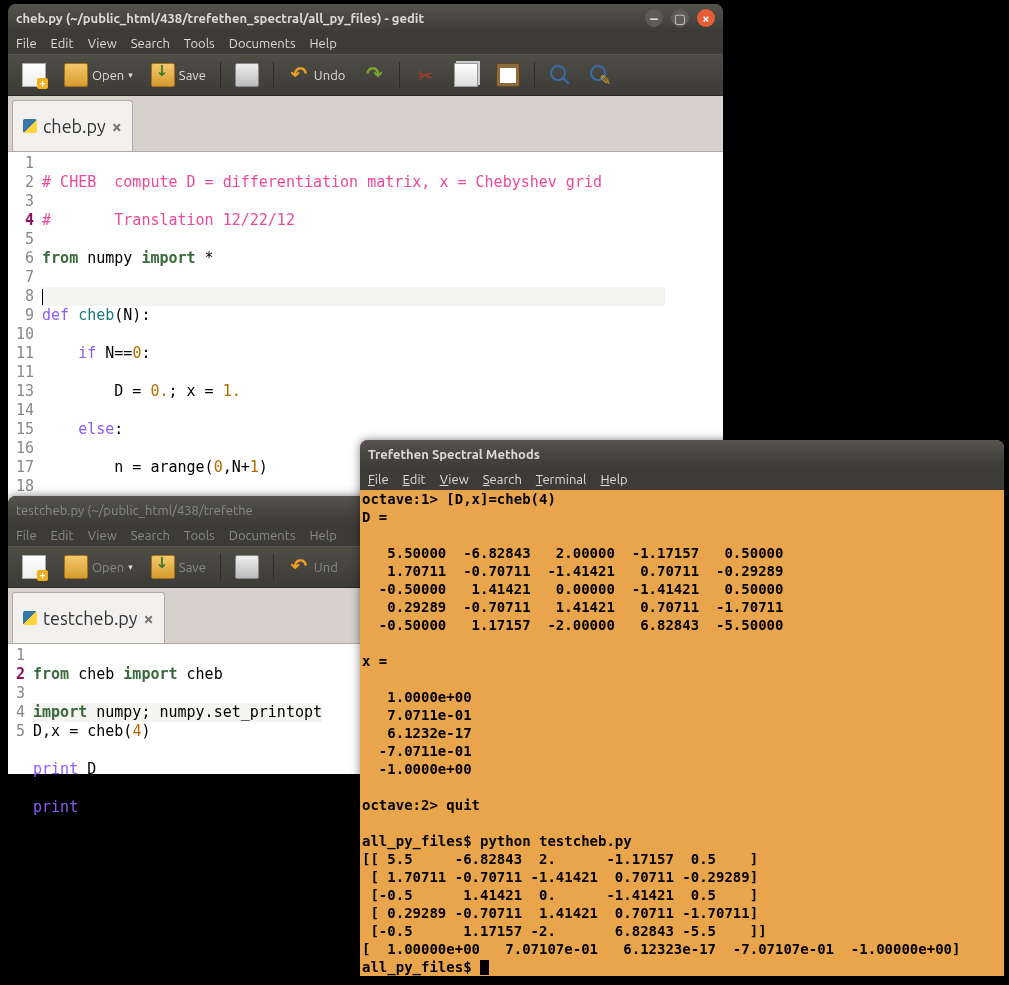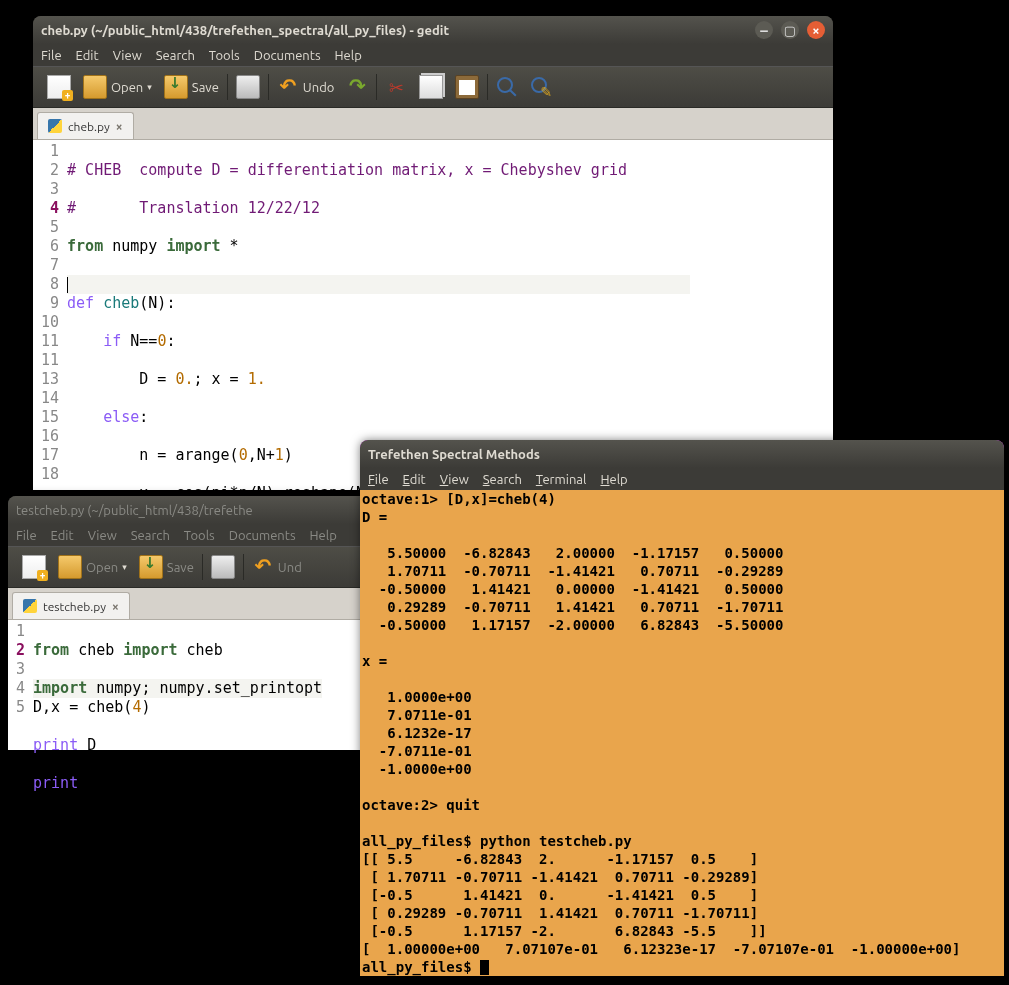--- a/index.html
+++ b/index.html
@@ -6,33 +6,33 @@
   .window{position:absolute;background:#3c3b37;border-radius:8px 8px 0 0;box-shadow:0 0 10px rgba(0,0,0,.5)}
   .titlebar{background:linear-gradient(#54534d,#3c3b37);height:28px;border-radius:8px 8px 0 0;display:flex;align-items:center;padding:0 8px;color:#dfdbd2;font-weight:bold;font-size:13px}
   .titlebar.inactive{color:#8a8a85;font-weight:normal}
   .win-btns{display:flex;gap:8px;margin-left:auto}
   .wbtn{width:18px;height:18px;border-radius:9px;display:flex;align-items:center;justify-content:center;font-size:13px;background:#5c5b54;color:#ddd}
   .wbtn.close{background:#e55e35;color:#fff}
   .menubar{background:#3c3b37;color:#dfdbd2;padding:4px 8px;display:flex;gap:14px;font-size:13px}
   .menubar.inactive{color:#8a8a85}
   .menubar span{cursor:default}
   .menubar span u{text-decoration:underline}
-  .toolbar{background:linear-gradient(#4e4d46,#3c3b37);display:flex;align-items:center;padding:4px 8px;border-top:1px solid #555;border-bottom:1px solid #2a2a26}
+  .toolbar{background:linear-gradient(#4e4d46,#3c3b37);display:flex;align-items:center;gap:6px;padding:4px 8px;border-top:1px solid #555;border-bottom:1px solid #2a2a26}
   .tbtn{display:flex;align-items:center;gap:4px;padding:4px 6px;color:#dfdbd2;font-size:13px}
   .ticon{width:22px;height:22px;display:inline-block}
   .sep{width:1px;height:26px;background:#2a2a26;margin:0 2px}
   .ddarrow{font-size:9px;color:#dfdbd2}
   .tabbar{background:#d6d2cb;display:flex;padding:4px 4px 0 4px;border-bottom:1px solid #b0aca4}
-  .tab{background:#f2f1ef;border:1px solid #b0aca4;border-bottom:none;border-radius:3px 3px 0 0;padding:6px 10px;display:flex;align-items:center;gap:6px;font-size:12px;color:#333}
+  .tab{background:#f2f1ef;border:1px solid #b0aca4;border-bottom:none;border-radius:3px 3px 0 0;padding:15px 10px;display:flex;align-items:center;gap:6px;font-size:18px;color:#333}
   .tab .x{color:#7a766e;font-weight:bold}
   .editor{background:#fff;font-family:"DejaVu Sans Mono","Ubuntu Mono",monospace;font-size:15px;line-height:19px;display:flex}
   .gutter{text-align:right;padding:2px 6px 2px 8px;color:#888;user-select:none}
   .gutter .cur{color:#8a0f5e;font-weight:bold}
   .code{padding:2px 6px 2px 2px;white-space:pre;color:#000}
-  .c-cmt{color:#701a75}
+  .c-cmt{color:#ec4899}
   .c-kw{color:#8b5cf6;font-weight:normal}
   .c-mod{color:#3a6a3a;font-weight:bold}
   .c-num{color:#b36b00}
   .c-fn{color:#1a7a7a}
   .cur-line{background:#f4f4f0;display:inline-block;width:100%}
   .cursor{border-left:1px solid #000;display:inline-block;height:16px;vertical-align:middle}
   .term{position:absolute;background:#d946ef}
   .term .titlebar{background:linear-gradient(#54534d,#3c3b37)}
   .term-body{background:#e9a54c;color:#000;font-family:"DejaVu Sans Mono","Ubuntu Mono",monospace;font-size:14px;white-space:pre;padding:0 2px;font-weight:bold;line-height:18px}
   .term-cursor{background:#000;display:inline-block;width:9px;height:15px;vertical-align:text-bottom}
@@ -53,21 +53,21 @@
   .i-find::before{content:"";position:absolute;width:12px;height:12px;border:2px solid #3a6aa8;border-radius:50%;top:1px;left:1px}
   .i-find::after{content:"";position:absolute;width:2px;height:8px;background:#3a6aa8;transform:rotate(-45deg);bottom:1px;right:4px}
   .i-replace{position:relative}
   .i-replace::before{content:"";position:absolute;width:12px;height:12px;border:2px solid #3a6aa8;border-radius:50%;top:1px;left:1px}
   .i-replace::after{content:"✎";position:absolute;color:#d4a020;font-size:14px;bottom:-2px;right:0}
   .pyicon{display:inline-block;width:14px;height:14px;background:linear-gradient(135deg,#3776ab 50%,#ffd43b 50%);border-radius:2px}
 </style>
 </head>
 <body>
 
-<div class="window" style="left:8px;top:16px;width:800px;margin-left:25px;">
+<div class="window" style="left:8px;top:4px;width:715px;">
   <div class="titlebar">
     <span>cheb.py (~/public_html/438/trefethen_spectral/all_py_files) - gedit</span>
     <div class="win-btns">
       <span class="wbtn">‒</span>
       <span class="wbtn">▢</span>
       <span class="wbtn close">×</span>
     </div>
   </div>
   <div class="menubar">
     <span>File</span>

